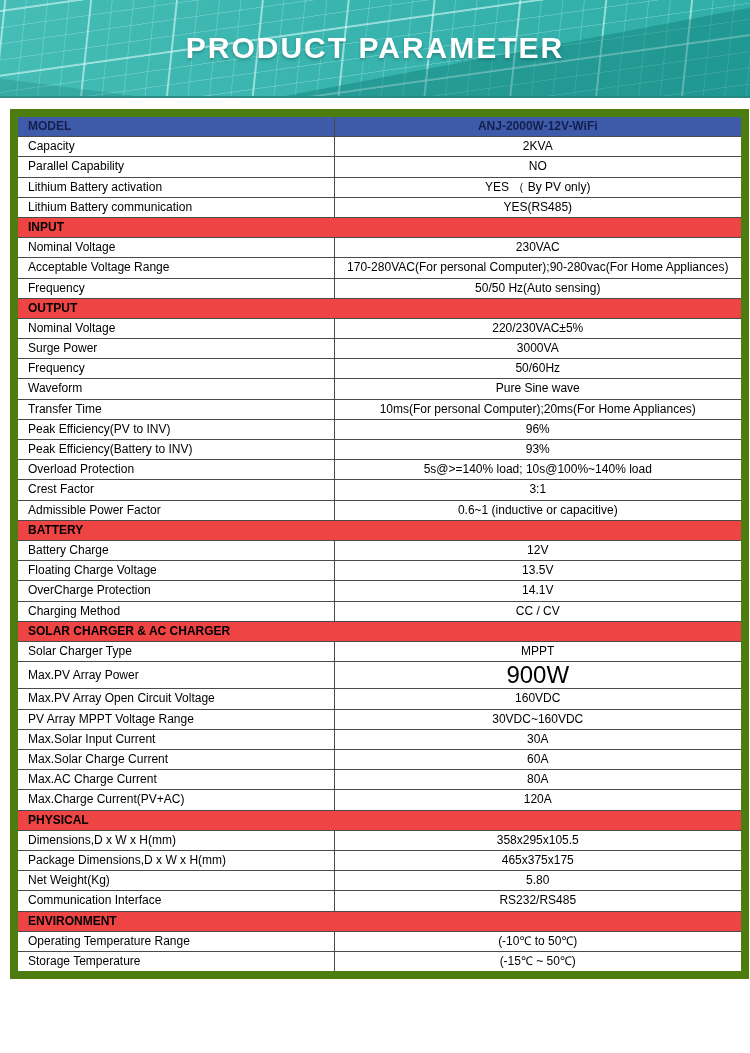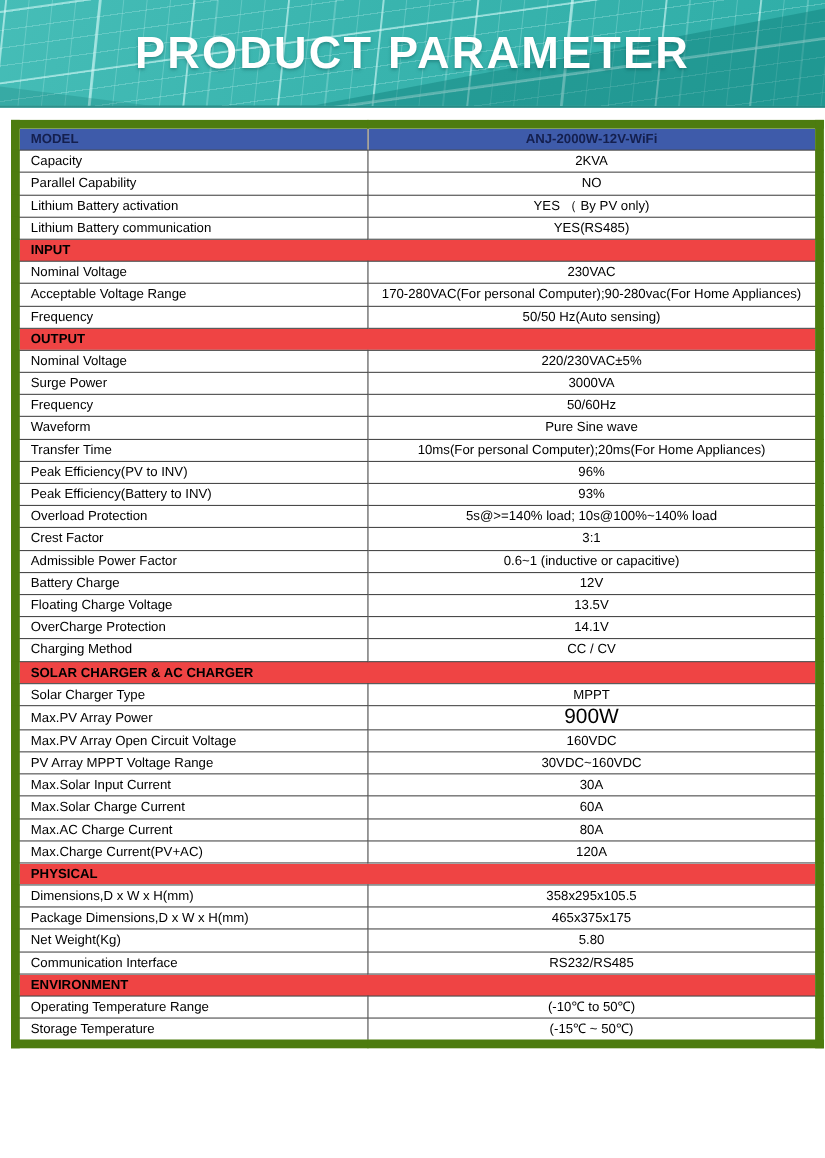--- a/index.html
+++ b/index.html
@@ -50,21 +50,21 @@
     clip-path: polygon(0 82%, 18% 100%, 0 100%);
   }
   .banner-title {
     position: absolute;
     inset: 0;
     display: flex;
     align-items: center;
     justify-content: center;
     margin: 0;
     color: #ffffff;
-    font-size: 41px;
+    font-size: 30px;
     font-weight: bold;
     letter-spacing: 2px;
     text-shadow: 0 2px 3px rgba(10, 70, 68, 0.35);
     white-space: nowrap;
   }
 
   
   .table-wrap {
     margin: 11px 9px 0 10px;
   }
@@ -95,21 +95,21 @@
   tr.header td:last-child,
   tr.row td:last-child {
     text-align: center;
     padding: 0 2px;
   }
   tr.section td {
     background: #ef4444;
     font-weight: bold;
   }
   td.big {
-    font-size: 19px;
+    font-size: 24px;
     font-weight: normal;
   }
 </style>
 </head>
 <body>
 
 <div class="page">
 
   <div class="banner">
     <div class="grid-pattern"></div>
@@ -196,20 +196,23 @@
             <td>5s@&gt;=140% load; 10s@100%~140% load</td>
           </tr>
           <tr class="row">
             <td>Crest Factor</td>
             <td>3:1</td>
           </tr>
           <tr class="row">
             <td>Admissible Power Factor</td>
             <td>0.6~1  (inductive or capacitive)</td>
           </tr>
+          <tr class="section">
+            <td colspan="2">BATTERY</td>
+          </tr>
           <tr class="row">
             <td>Battery Charge</td>
             <td>12V</td>
           </tr>
           <tr class="row">
             <td>Floating Charge Voltage</td>
             <td>13.5V</td>
           </tr>
           <tr class="row">
             <td>OverCharge Protection</td>

